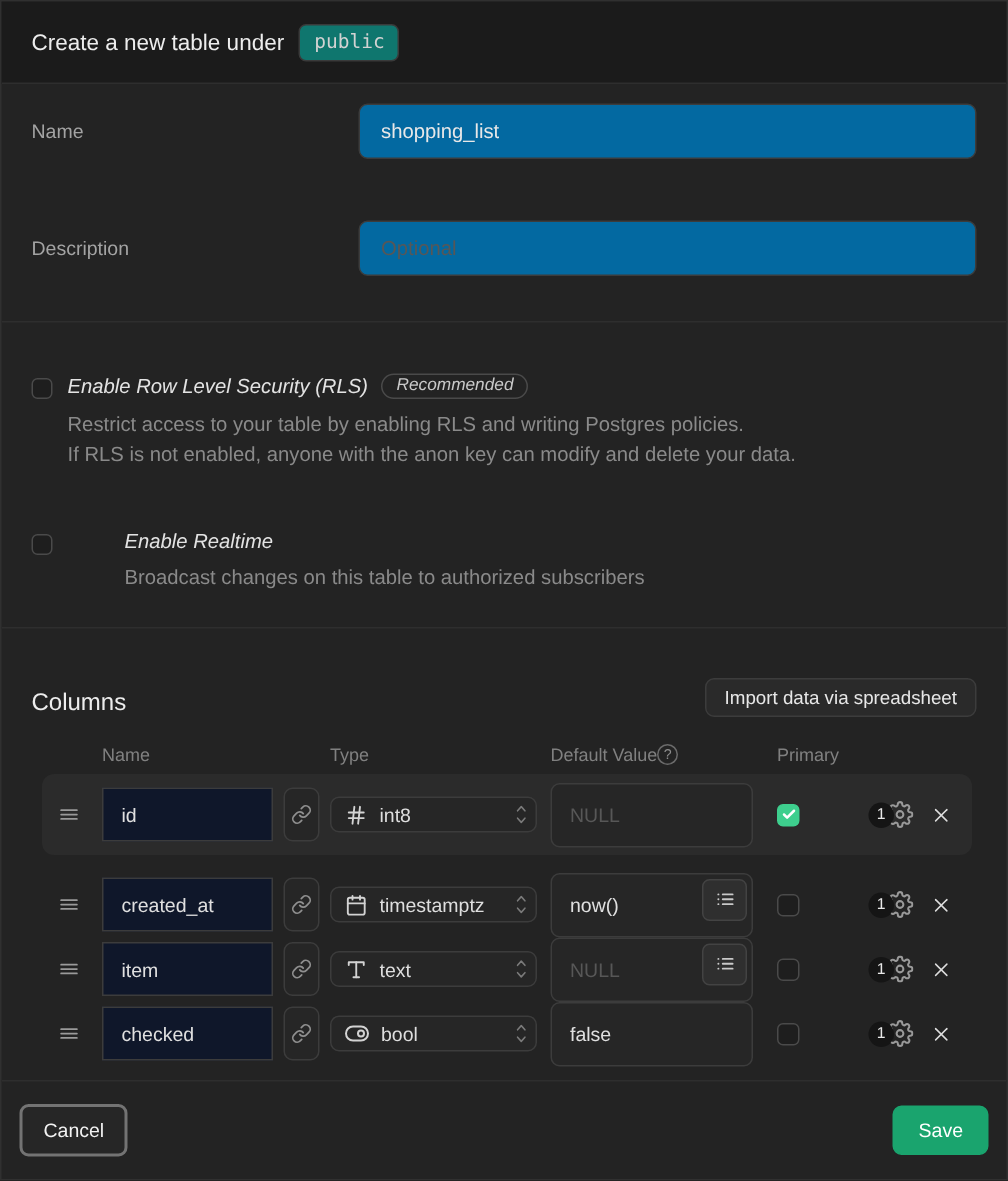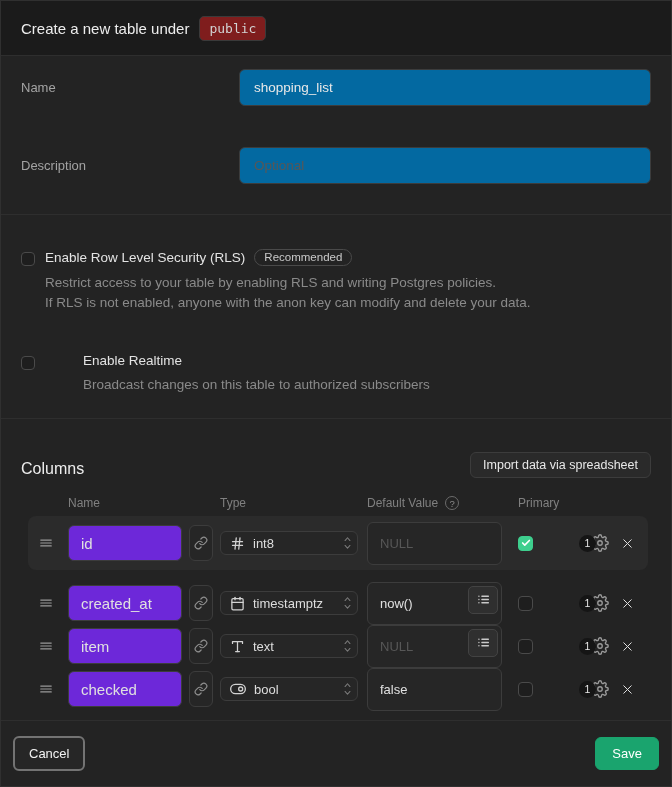--- a/index.html
+++ b/index.html
@@ -25,21 +25,21 @@
     background: #1b1b1b;
     border-bottom: 1px solid #2e2e2e;
     display: flex; align-items: center;
     padding: 0 20px;
   }
   .dlg-title { font-size: 15px; color: #ededed; font-weight: 400; }
   .schema-badge {
     margin-left: 10px;
     font-family: "DejaVu Sans Mono", "Liberation Mono", monospace;
     font-size: 13px; color: #d2d2d2;
-    background: #7f1d1d; border: 1px solid #3a3a3a;
+    background: #0f766e; border: 1px solid #3a3a3a;
     border-radius: 5px; padding: 4px 9px;
   }
 
   
   .form-section {
     flex: 0 0 159px;
     border-bottom: 1px solid #2e2e2e;
     padding: 13px 20px 0 20px;
   }
   .form-row { display: flex; }
@@ -58,21 +58,21 @@
     border-bottom: 1px solid #2e2e2e;
     padding: 34px 20px 0 20px;
   }
   .toggle-block { display: flex; gap: 10px; }
   .toggle-block + .toggle-block { margin-top: 40px; gap: 48px; }
   .cb {
     width: 14px; height: 14px; flex: 0 0 14px;
     margin-top: 3px;
     background: #1e1e1e; border: 1px solid #4a4a4a; border-radius: 4px;
   }
-  .toggle-title-row { display: flex; align-items: center; gap: 9px; }
+  .toggle-title-row { display: flex; align-items: center; gap: 9px; font-style: italic; }
   .toggle-title { font-size: 13.5px; color: #e3e3e3; }
   .badge-pill {
     border: 1px solid #4a4a4a; border-radius: 999px;
     padding: 1px 9px 2px 9px; font-size: 11.5px; color: #c9c9c9;
   }
   .toggle-desc { margin-top: 7px; font-size: 13.5px; line-height: 20px; color: #8a8a8a; }
 
   
   .columns-section {
     flex: 0 0 302px;
@@ -87,39 +87,39 @@
     color: #e8e8e8; font-size: 12.5px; cursor: pointer;
   }
   .col-headers {
     display: flex; align-items: center;
     margin: 18px 3px 6px 7px;
     padding-left: 40px; padding-right: 15px;
     font-size: 12px; color: #808080;
   }
   .hdr-name { width: 152px; }
   .hdr-type { width: 147px; }
-  .hdr-default { width: 151px; display: flex; align-items: flex-end; gap: 7px; }
+  .hdr-default { width: 151px; display: flex; align-items: flex-end; }
   .help-circle {
     width: 14px; height: 14px; border: 1px solid #6b6b6b; border-radius: 50%;
     font-size: 9.5px; color: #8d8d8d; display: inline-flex; align-items: center; justify-content: center;
   }
   .rows-wrap { margin: 0 3px 0 7px; }
   .col-row {
     display: flex; align-items: center;
     height: 36px; padding: 0 15px 0 11px;
     margin-bottom: 7px;
   }
   .col-row.highlight {
     height: 54px; background: #2b2b2b; border-radius: 8px; margin-bottom: 15px;
   }
   .drag-handle { width: 14px; flex: 0 0 14px; margin-right: 15px; color: #9a9a9a; display: flex; }
   .row-name-input {
     width: 114px; height: 36px;
-    background: #6d28d9; border: 1px solid #3c3c3c; border-radius: 6px;
-    color: #e0e0e0; font-size: 15px; padding: 0 12px;
+    background: #0f172a; border: 1px solid #3c3c3c; border-radius: 0;
+    color: #e0e0e0; font-size: 13px; padding: 0 12px;
   }
   .row-name-input::placeholder, .row-default-input::placeholder { color: #575757; }
   .link-btn {
     width: 24px; height: 36px; margin-left: 7px; flex: 0 0 24px;
     background: #262626; border: 1px solid #3c3c3c; border-radius: 6px;
     color: #8f8f8f; display: flex; align-items: center; justify-content: center; cursor: pointer;
   }
   .type-select {
     width: 138px; height: 24px; margin-left: 7px; flex: 0 0 138px;
     background: #262626; border: 1px solid #3c3c3c; border-radius: 6px;

